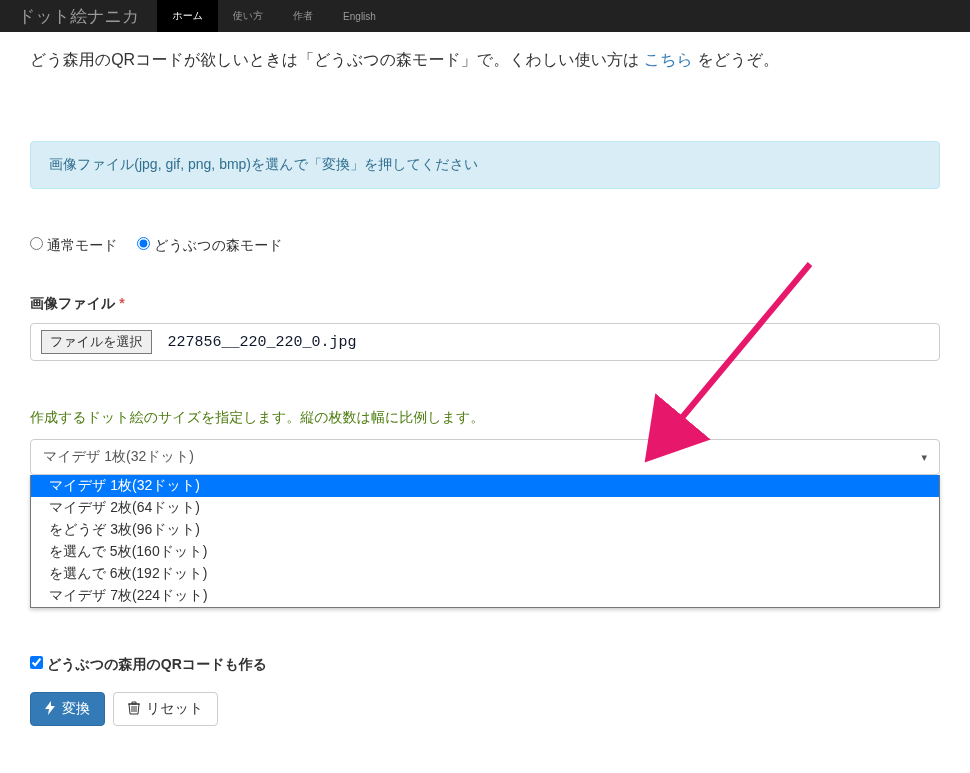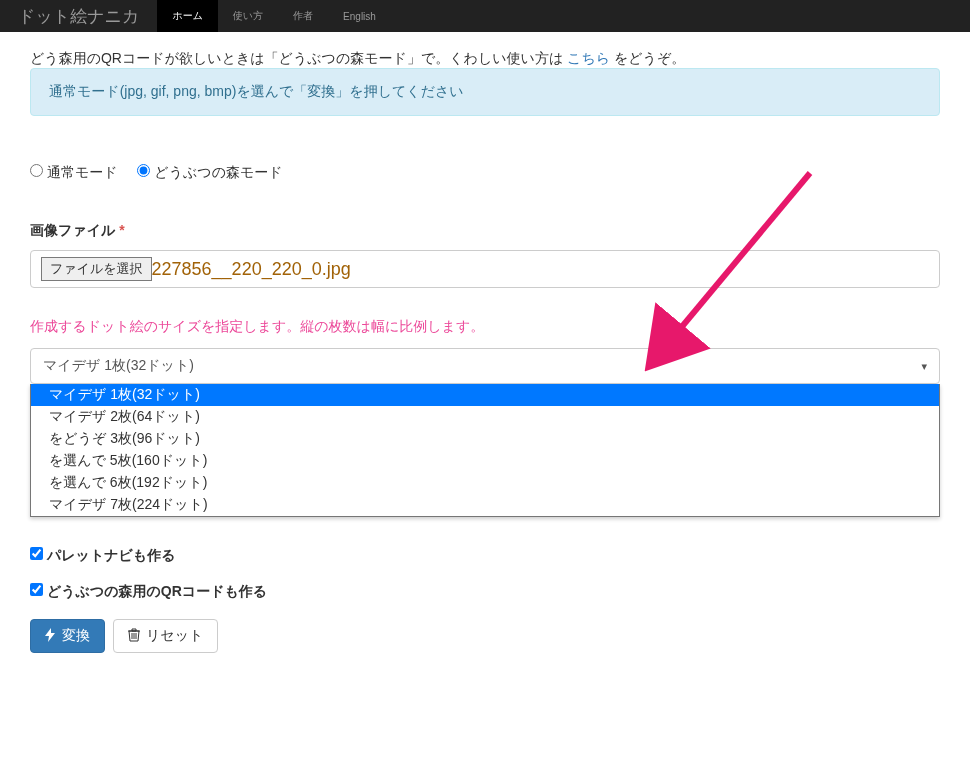--- a/index.html
+++ b/index.html
@@ -2,32 +2,32 @@
 <html><head>
   <meta charset="utf-8">
   <style>
     * { box-sizing: border-box; margin: 0; padding: 0; }
     body { font-family: "Hiragino Kaku Gothic ProN", "Hiragino Sans", Meiryo, sans-serif; font-size: 14px; color: #333; width: 970px; }
     .navbar { background: #222; height: 32px; display: flex; align-items: stretch; }
     .brand { color: #999; padding: 0 18px; display: flex; align-items: center; font-size: 17px; }
     .nav-item { color: #999; padding: 8px 15px; display: flex; align-items: center; font-size: 10px; cursor: pointer; text-align: right; }
     .nav-item.active { background: #000; color: #fff; }
     .container { padding: 18px 30px 20px 30px; }
-    .top-note { font-size: 14px; }
+    .top-note { font-size: 16px; margin-bottom: 70px; }
     .link { color: #337ab7; }
     .info-box { background: #d9edf7; border: 1px solid #bce8f1; color: #31708f; padding: 14px 18px; border-radius: 4px; margin-bottom: 48px; }
     .radio-row { margin-bottom: 40px; }
     .radio-row label { margin-right: 16px; cursor: pointer; }
-    .form-group { margin-bottom: 30px; }
+    .form-group { margin-bottom: 48px; }
     .form-label { font-weight: bold; font-size: 14px; }
     .required { color: #d9534f; }
-    .help-text { font-size: 14px; margin: 8px 0 12px 0; color: #ec4899; }
-    .file-wrap { border: 1px solid #ccc; border-radius: 4px; padding: 6px 10px; display: flex; align-items: center; gap: 0; }
+    .help-text { font-size: 14px; margin: 8px 0 12px 0; color: #4d7c0f; }
+    .file-wrap { border: 1px solid #ccc; border-radius: 4px; padding: 6px 10px; display: flex; align-items: center; gap: 16px; }
     .file-btn { background: #efefef; border: 1px solid #7a7a7a; padding: 2px 8px; font-size: 13px; cursor: pointer; }
-    .file-name { font-size: 18px; color: #a16207; }
+    .file-name { font-size: 15px; color: #0f172a; font-family: Liberation Mono, monospace; }
     .select-box { width: 100%; border: 1px solid #ccc; border-radius: 4px; padding: 8px 12px; font-size: 14px; color: #555; display: flex; justify-content: space-between; align-items: center; cursor: pointer; position: relative; }
     .select-box .caret { font-size: 11px; color: #555; }
     .dropdown { border: 1px solid #767676; border-top: none; background: #fff; box-shadow: 0 2px 4px rgba(0,0,0,0.2); }
     .dropdown-item { padding: 2px 18px; font-size: 14px; cursor: pointer; }
     .dropdown-item.selected { background: #0078ff; color: #fff; }
     .checkbox-row { margin-bottom: 18px; font-weight: bold; font-size: 14px; }
     .checkbox-row input { accent-color: #0075ff; }
     .btn-row { display: flex; gap: 8px; margin-top: 16px; }
     .btn { padding: 7px 14px; border-radius: 4px; font-size: 14px; display: inline-flex; align-items: center; gap: 6px; cursor: pointer; border: 1px solid transparent; }
     .btn-primary { background: #337ab7; color: #fff; border-color: #2e6da4; }
@@ -46,21 +46,21 @@
       <div class="nav-item">English</div>
     </div>
 </div>
 
 <div class="container">
 
   <p class="top-note">
     <span>どう森用のQRコードが欲しいときは「どうぶつの森モード」で。くわしい使い方は </span><a class="link">こちら</a><span> をどうぞ。</span>
   </p>
 
-  <div class="info-box">通常モード(jpg, gif, png, bmp)を選んで「変換」を押してください</div>
+  <div class="info-box">画像ファイル(jpg, gif, png, bmp)を選んで「変換」を押してください</div>
 
   <div class="radio-row">
     <label>
       <input type="radio" name="mode" style="">
       <span>通常モード</span>
     </label>
     <label>
       <input type="radio" name="mode" checked="" style="">
       <span>どうぶつの森モード</span>
     </label>
@@ -98,26 +98,20 @@
     <svg class="arrow-svg" width="200" height="210" style="left:600px; top:-155px;" viewBox="0 0 200 210">
       <defs>
         <marker id="arrowhead" markerWidth="10" markerHeight="12" refX="6" refY="6" orient="auto">
           <path d="M0,0 L10,6 L0,12 Z" fill="#e7186b"></path>
         </marker>
       </defs>
       <line x1="180" y1="10" x2="30" y2="190" stroke="#e7186b" stroke-width="6" marker-end="url(#arrowhead)"></line>
     </svg>
   </div>
 
-  <div class="checkbox-row">
-    <label>
-      <input type="checkbox" checked="" style="">
-      <span>パレットナビも作る</span>
-    </label>
-  </div>
 
   <div class="checkbox-row">
     <label>
       <input type="checkbox" checked="" style="">
       <span>どうぶつの森用のQRコードも作る</span>
     </label>
   </div>
 
   <div class="btn-row">
     <button class="btn btn-primary">

